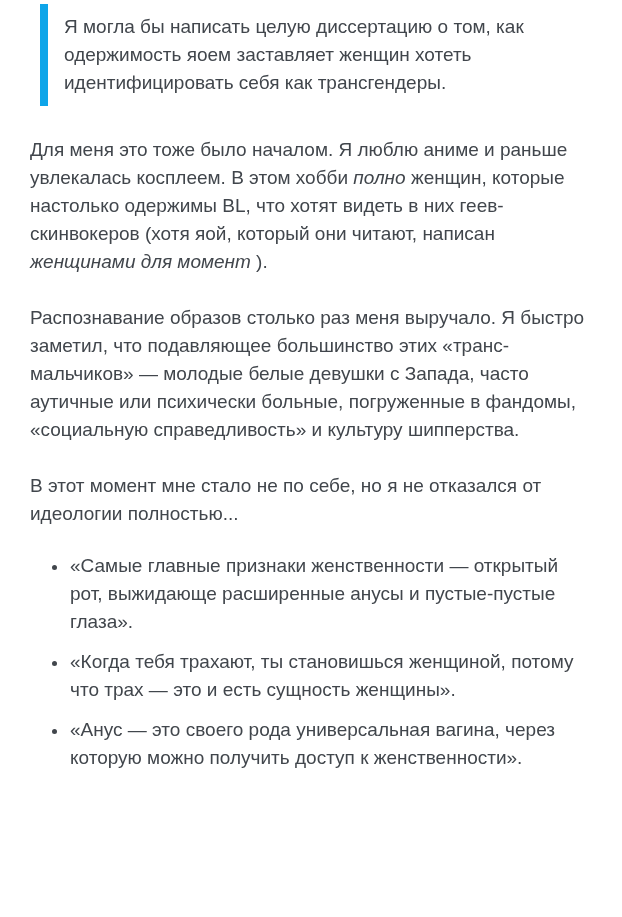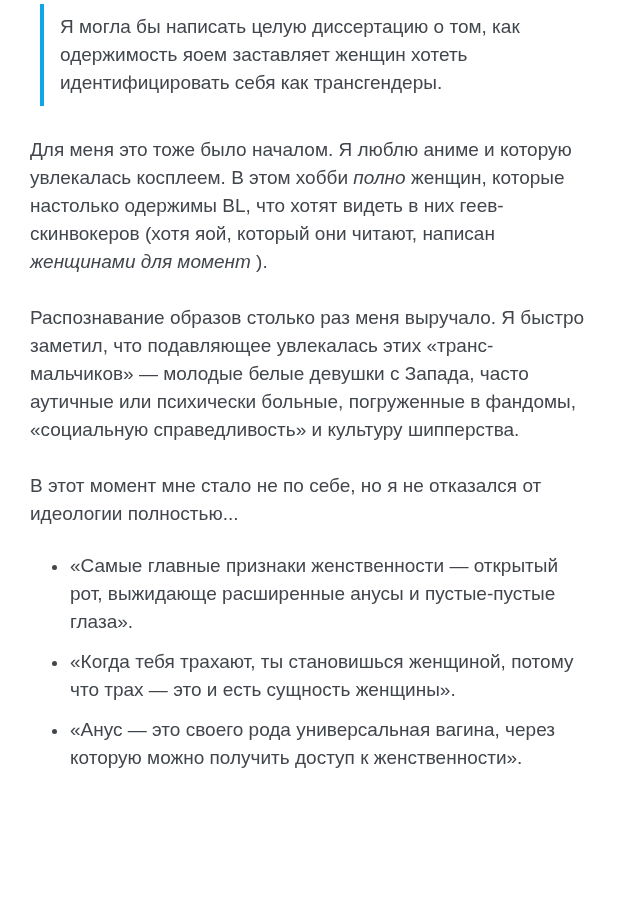--- a/index.html
+++ b/index.html
@@ -15,21 +15,21 @@
     background: #ffffff;
     font-family: "Liberation Sans", "DejaVu Sans", sans-serif;
     font-size: 19px;
     line-height: 28px;
     color: #41464c;
     -webkit-font-smoothing: antialiased;
   }
   blockquote.quote {
     margin: 0 0 30px 10px;
     padding: 9px 10px 9px 16px;
-    border-left: 4px solid #0ea5e9;
+    border-left: 8px solid #0ea5e9;
   }
   blockquote.quote p {
     margin: 0;
   }
   .page p.para {
     margin: 0 0 28px 0;
   }
   .page p.para-tight {
     margin: 0 0 24px 0;
   }
@@ -54,23 +54,23 @@
 </style>
 </head>
 <body>
 
 <div class="page">
 
   <blockquote class="quote">
     <p>Я могла бы написать целую диссертацию о том, как одержимость яоем заставляет женщин хотеть идентифицировать себя как трансгендеры.</p>
   </blockquote>
 
-  <p class="para"><span>Для меня это тоже было началом. Я люблю аниме и которую увлекалась косплеем. В этом хобби </span><em>полно</em><span> женщин, которые настолько одержимы BL, что хотят видеть в них геев-скинвокеров (хотя яой, который они читают, написан </span><em>женщинами для момент</em><span> ).</span></p>
+  <p class="para"><span>Для меня это тоже было началом. Я люблю аниме и раньше увлекалась косплеем. В этом хобби </span><em>полно</em><span> женщин, которые настолько одержимы BL, что хотят видеть в них геев-скинвокеров (хотя яой, который они читают, написан </span><em>женщинами для момент</em><span> ).</span></p>
 
-  <p class="para">Распознавание образов столько раз меня выручало. Я быстро заметил, что подавляющее увлекалась этих «транс-мальчиков» — молодые белые девушки с Запада, часто аутичные или психически больные, погруженные в фандомы, «социальную справедливость» и культуру шипперства.</p>
+  <p class="para">Распознавание образов столько раз меня выручало. Я быстро заметил, что подавляющее большинство этих «транс-мальчиков» — молодые белые девушки с Запада, часто аутичные или психически больные, погруженные в фандомы, «социальную справедливость» и культуру шипперства.</p>
 
   <p class="para para-tight">В этот момент мне стало не по себе, но я не отказался от идеологии полностью...</p>
 
 
   <ul class="quote-list">
     <li><span>«Самые главные признаки женственности — открытый рот, выжидающе расширенные анусы и пустые-пустые глаза».</span></li>
     <li><span>«Когда тебя трахают, ты становишься женщиной, потому что трах — это и есть сущность женщины».</span></li>
     <li><span>«Анус — это своего рода универсальная вагина, через которую можно получить доступ к женственности».</span></li>
   </ul>
 

